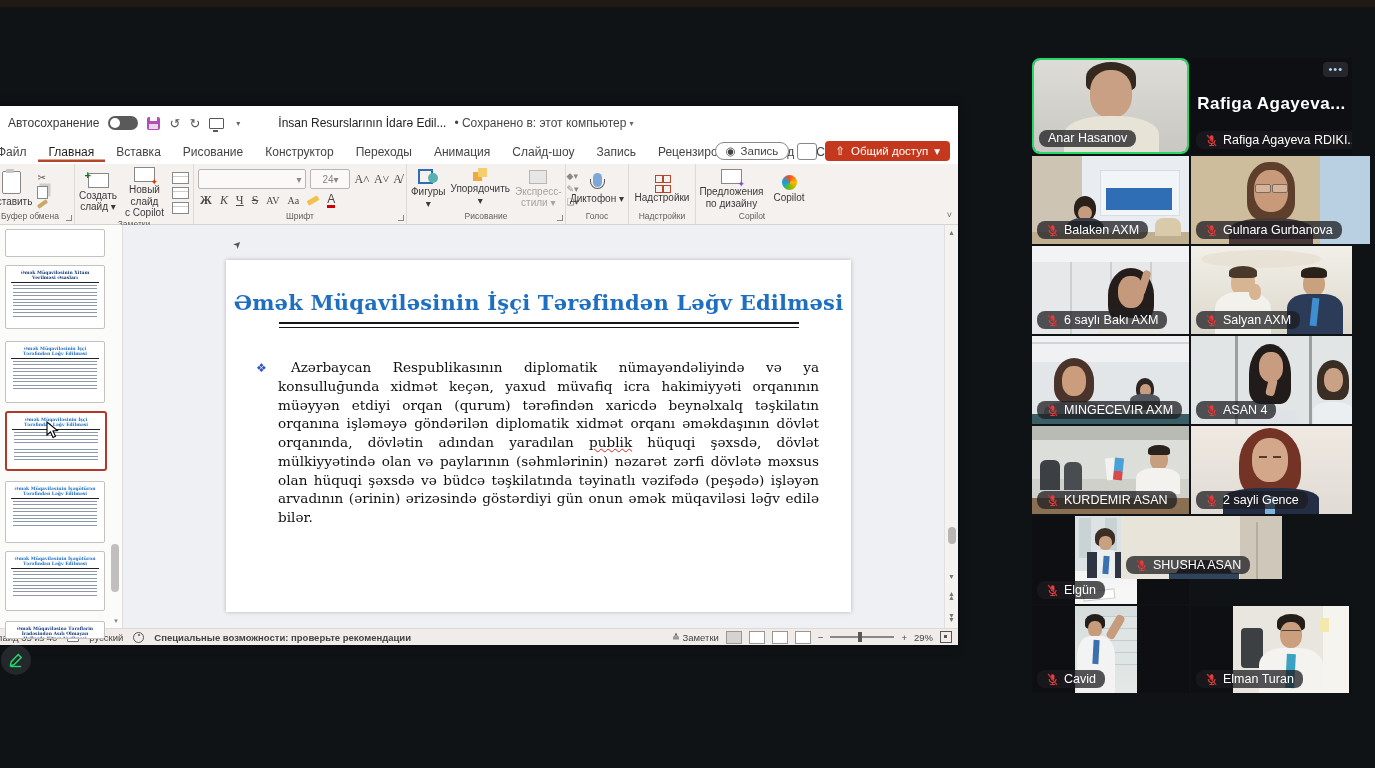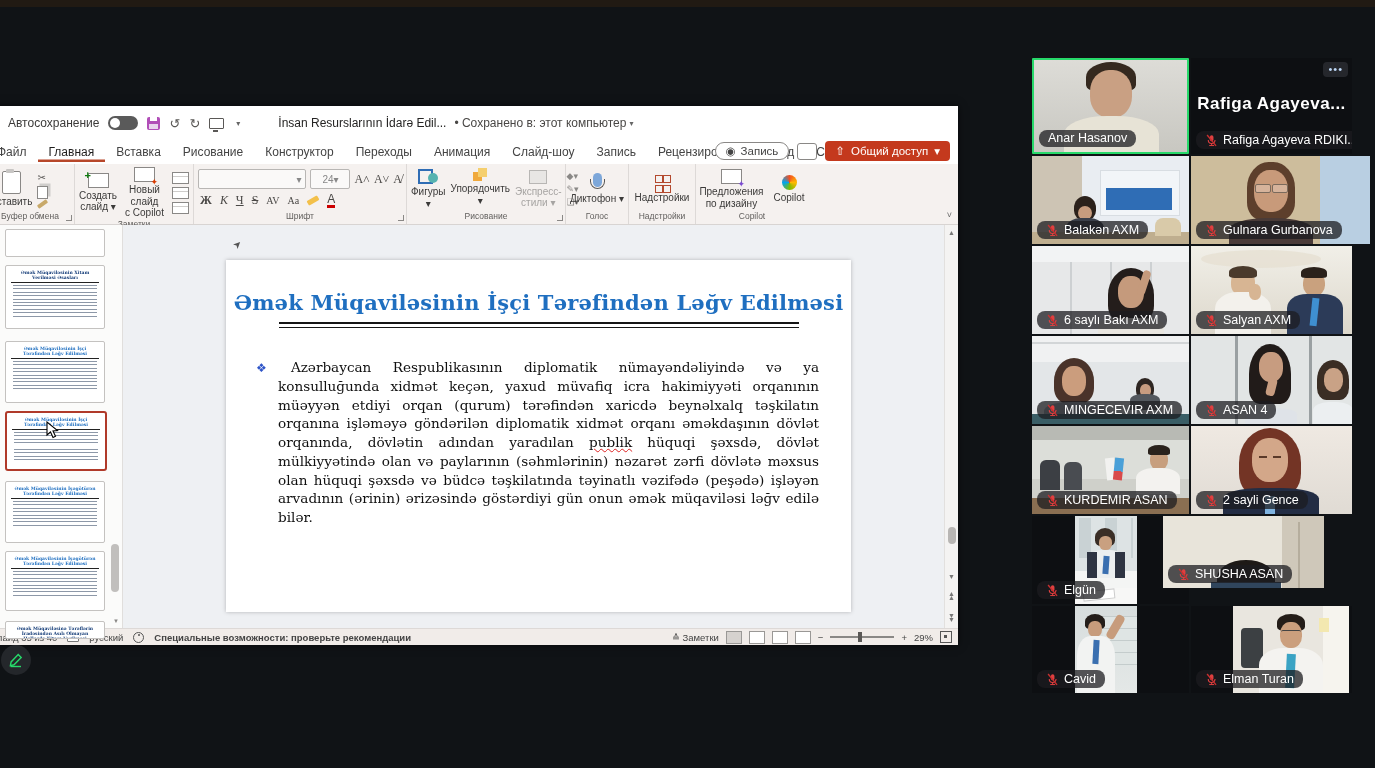--- a/index.html
+++ b/index.html
@@ -111,21 +111,21 @@
   .viewbtn{width:14px;height:11px;border:1px solid #9a9896;background:#fff}
   .viewbtn.sel{background:#d6d2cf}
   .viewbtn.grid{background:linear-gradient(#fff,#fff),repeating-linear-gradient(90deg,#9a9896 0 2px,#fff 2px 5px)}
   .ztrack{width:64px;height:1.4px;background:#8a8886;position:relative}
   .zthumb{position:absolute;left:28px;top:-4px;width:4px;height:10px;background:#5a5856}
   .fitbox{width:10px;height:10px;border:1px solid #555;position:relative}
   .fitbox:after{content:"";position:absolute;left:2.5px;top:2.5px;width:3px;height:3px;background:#555}
 
   
   .tile{position:absolute;background:#0d0f12;overflow:hidden}
-  .tile.activesp{border:2.5px solid #27d96a;border-radius:1px}
+  .tile.activesp{border:2.5px solid #27d96a;border-radius:8px}
   .vid{position:absolute;overflow:hidden}
   .nlab{position:absolute;left:5px;bottom:5px;background:rgba(28,28,32,.75);border-radius:8px;
      padding:2.5px 9px;display:flex;align-items:center;gap:5px;color:#fff;font-size:12.5px;line-height:1;white-space:nowrap;max-width:92%;overflow:hidden}
   .mic{width:13px;height:13px;flex:0 0 auto}
   .cname{position:absolute;left:0;right:0;top:38%;text-align:center;color:#fff;font-weight:bold;font-size:17px;letter-spacing:.5px}
   .dots{position:absolute;right:4px;top:4px;background:rgba(40,42,48,.9);border-radius:4px;color:#bcd6f5;
      font-size:11px;line-height:1;padding:2px 5px;letter-spacing:1px}
   .pencilbtn{position:absolute;left:1px;top:645px;width:30px;height:30px;border-radius:50%;background:#24272b;
      display:flex;align-items:center;justify-content:center}
 </style>
@@ -605,21 +605,21 @@
       <i style="left:8px;bottom:4px;width:30px;height:8px;background:#fff;border:.5px solid #ccc;transform:rotate(-6deg)"></i>
     </div>
     <div class="nlab">
         <svg class="mic">
           <use href="#micoff"></use>
         </svg>
         <span>Elgün</span>
       </div>
   </div>
 
-  <div class="tile" style="left:1163px;top:516px;width:161px;height:72px">
+  <div class="tile" style="left:1121px;top:516px;width:161px;height:63px">
     <div class="vid" style="left:0;top:0;right:0;bottom:0;background:linear-gradient(90deg,#e8e4da 0 74%,#cfc8ba 74%)">
       <i style="right:24px;top:6px;width:2px;height:82px;background:#b5ad9d"></i>
       <i style="left:54px;top:44px;width:58px;height:36px;border-radius:50% 50% 15% 15%;background:#1e1a17"></i>
       <i style="left:62px;top:72px;width:42px;height:10px;background:#c89c79"></i>
       <i style="left:48px;bottom:0;width:70px;height:6px;background:#30455c"></i>
     </div>
     <div class="nlab">
         <svg class="mic">
           <use href="#micoff"></use>
         </svg>

